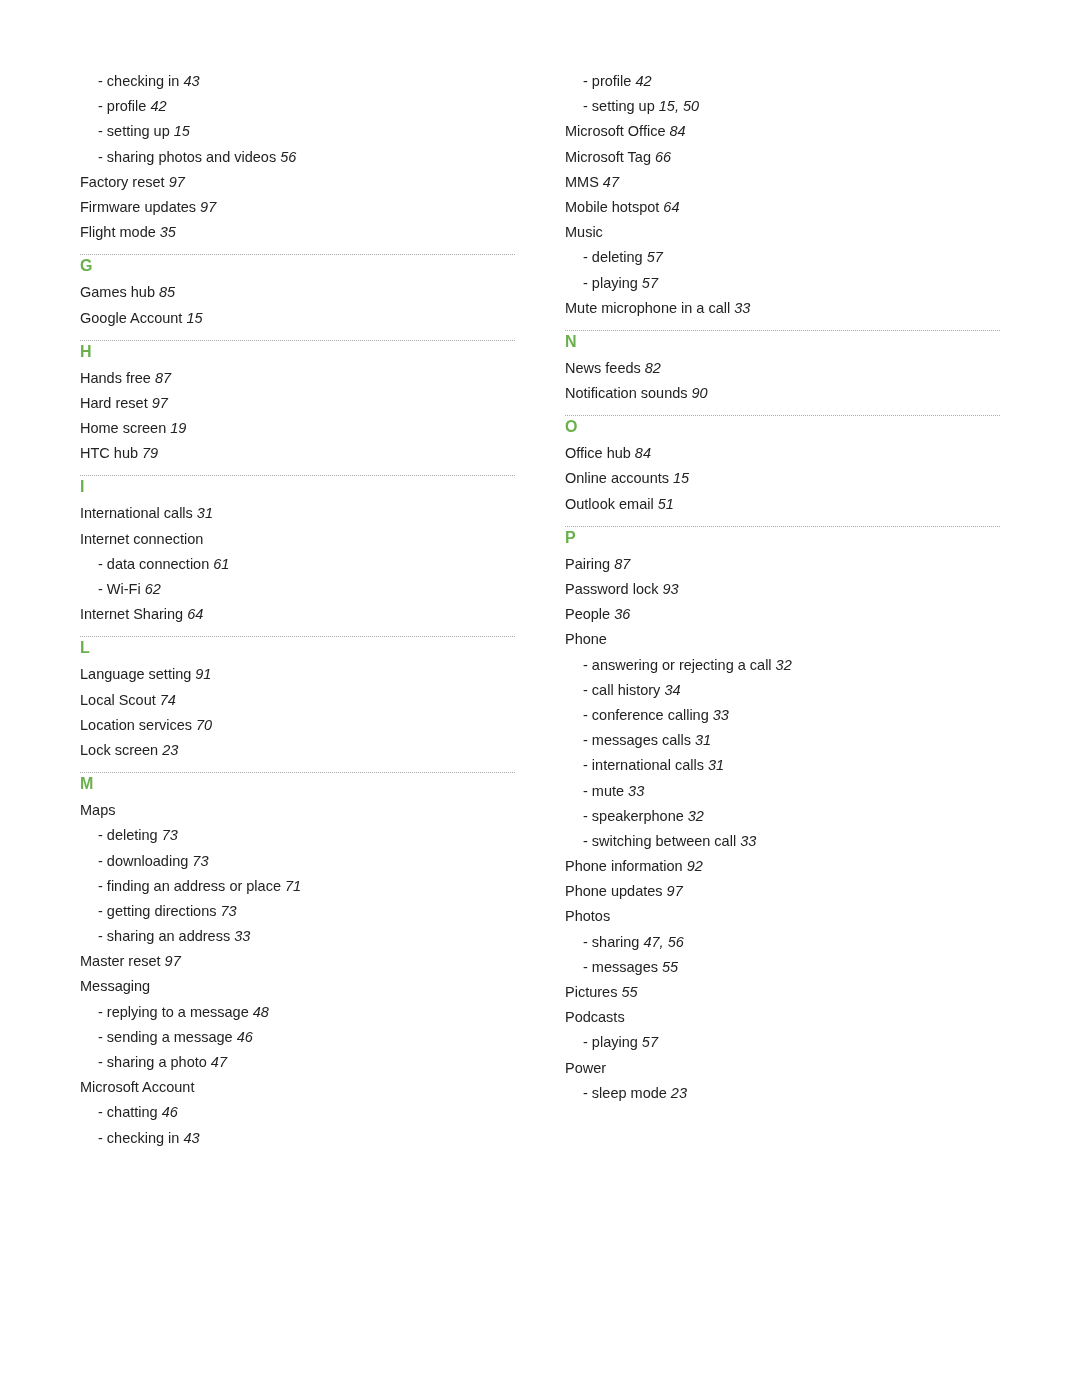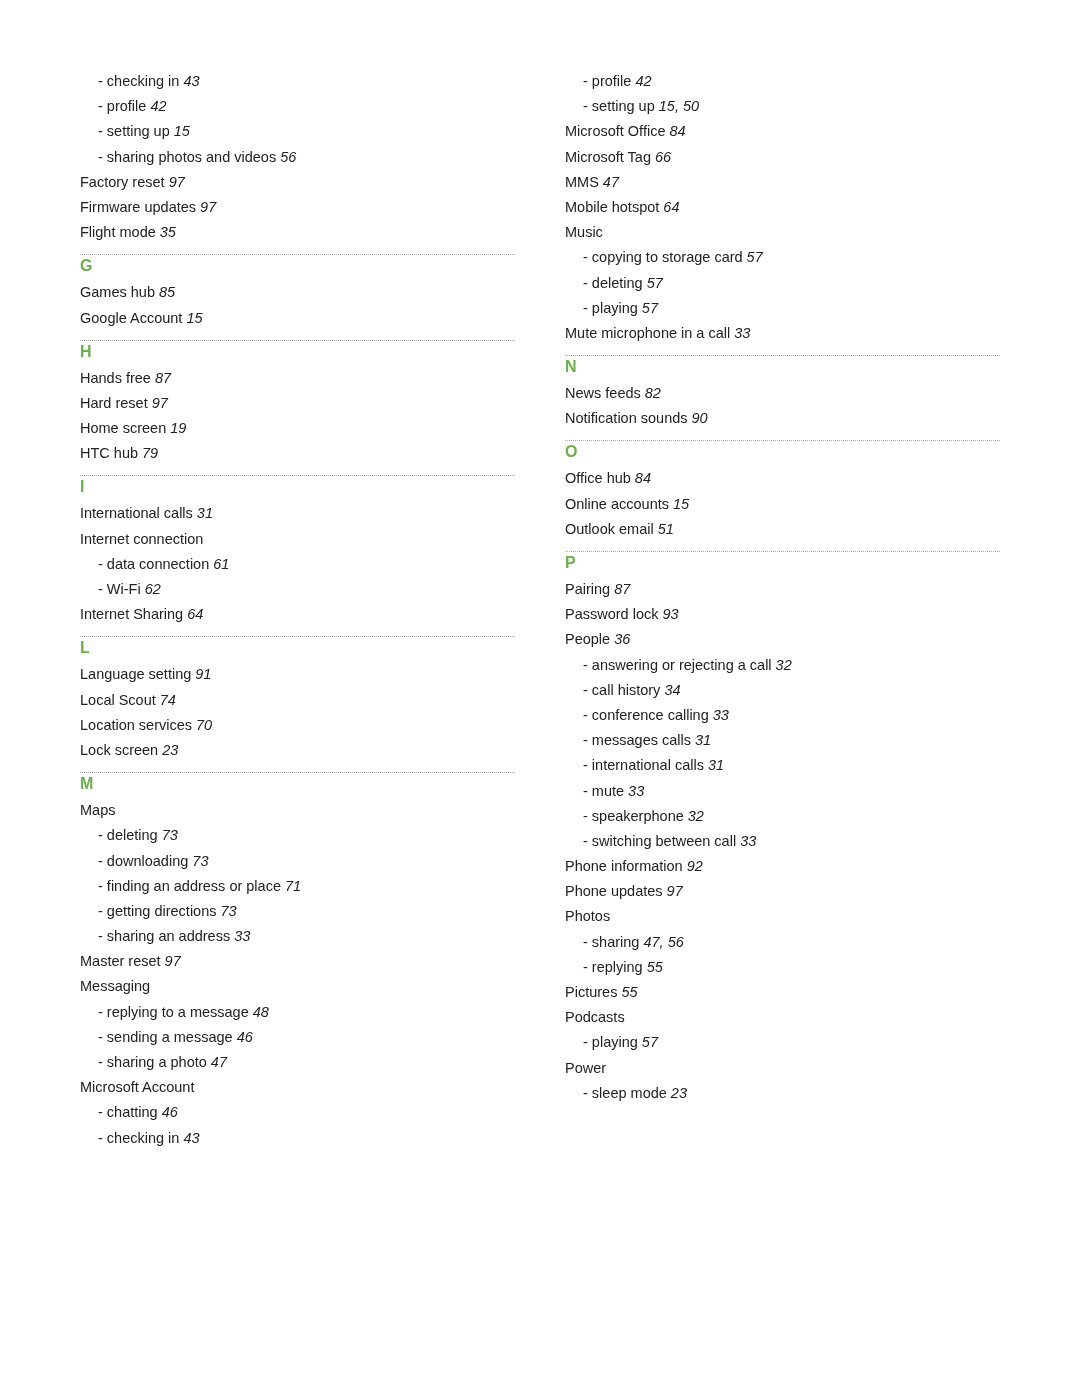--- a/index.html
+++ b/index.html
@@ -115,50 +115,50 @@
       <div class="index-entry sub"><span>- checking in</span><span class="page-num">  43</span></div>
     </div>
   <div class="col" id="right-col">
       <div class="index-entry sub"><span>- profile</span><span class="page-num">  42</span></div>
       <div class="index-entry sub"><span>- setting up</span><span class="page-num">  15, 50</span></div>
       <div class="index-entry"><span>Microsoft Office</span><span class="page-num">  84</span></div>
       <div class="index-entry"><span>Microsoft Tag</span><span class="page-num">  66</span></div>
       <div class="index-entry"><span>MMS</span><span class="page-num">  47</span></div>
       <div class="index-entry"><span>Mobile hotspot</span><span class="page-num">  64</span></div>
       <div class="index-entry"><span>Music</span></div>
-      <div class="index-entry sub"><span>- copying to storage card</span><span class="page-num">  57</span></div>
       <div class="index-entry sub"><span>- deleting</span><span class="page-num">  57</span></div>
       <div class="index-entry sub"><span>- playing</span><span class="page-num">  57</span></div>
       <div class="index-entry"><span>Mute microphone in a call</span><span class="page-num">  33</span></div>
       <hr class="section-divider">
       <div class="section-letter">N</div>
       <div class="index-entry"><span>News feeds</span><span class="page-num">  82</span></div>
       <div class="index-entry"><span>Notification sounds</span><span class="page-num">  90</span></div>
       <hr class="section-divider">
       <div class="section-letter">O</div>
       <div class="index-entry"><span>Office hub</span><span class="page-num">  84</span></div>
       <div class="index-entry"><span>Online accounts</span><span class="page-num">  15</span></div>
       <div class="index-entry"><span>Outlook email</span><span class="page-num">  51</span></div>
       <hr class="section-divider">
       <div class="section-letter">P</div>
       <div class="index-entry"><span>Pairing</span><span class="page-num">  87</span></div>
       <div class="index-entry"><span>Password lock</span><span class="page-num">  93</span></div>
       <div class="index-entry"><span>People</span><span class="page-num">  36</span></div>
+      <div class="index-entry"><span>Phone</span></div>
       <div class="index-entry sub"><span>- answering or rejecting a call</span><span class="page-num">  32</span></div>
       <div class="index-entry sub"><span>- call history</span><span class="page-num">  34</span></div>
       <div class="index-entry sub"><span>- conference calling</span><span class="page-num">  33</span></div>
       <div class="index-entry sub"><span>- messages calls</span><span class="page-num">  31</span></div>
       <div class="index-entry sub"><span>- international calls</span><span class="page-num">  31</span></div>
       <div class="index-entry sub"><span>- mute</span><span class="page-num">  33</span></div>
       <div class="index-entry sub"><span>- speakerphone</span><span class="page-num">  32</span></div>
       <div class="index-entry sub"><span>- switching between call</span><span class="page-num">  33</span></div>
       <div class="index-entry"><span>Phone information</span><span class="page-num">  92</span></div>
       <div class="index-entry"><span>Phone updates</span><span class="page-num">  97</span></div>
       <div class="index-entry"><span>Photos</span></div>
       <div class="index-entry sub"><span>- sharing</span><span class="page-num">  47, 56</span></div>
-      <div class="index-entry sub"><span>- replying</span><span class="page-num">  55</span></div>
+      <div class="index-entry sub"><span>- messages</span><span class="page-num">  55</span></div>
       <div class="index-entry"><span>Pictures</span><span class="page-num">  55</span></div>
       <div class="index-entry"><span>Podcasts</span></div>
       <div class="index-entry sub"><span>- playing</span><span class="page-num">  57</span></div>
       <div class="index-entry"><span>Power</span></div>
       <div class="index-entry sub"><span>- sleep mode</span><span class="page-num">  23</span></div>
     </div>
 </div>
 
 </body></html>

